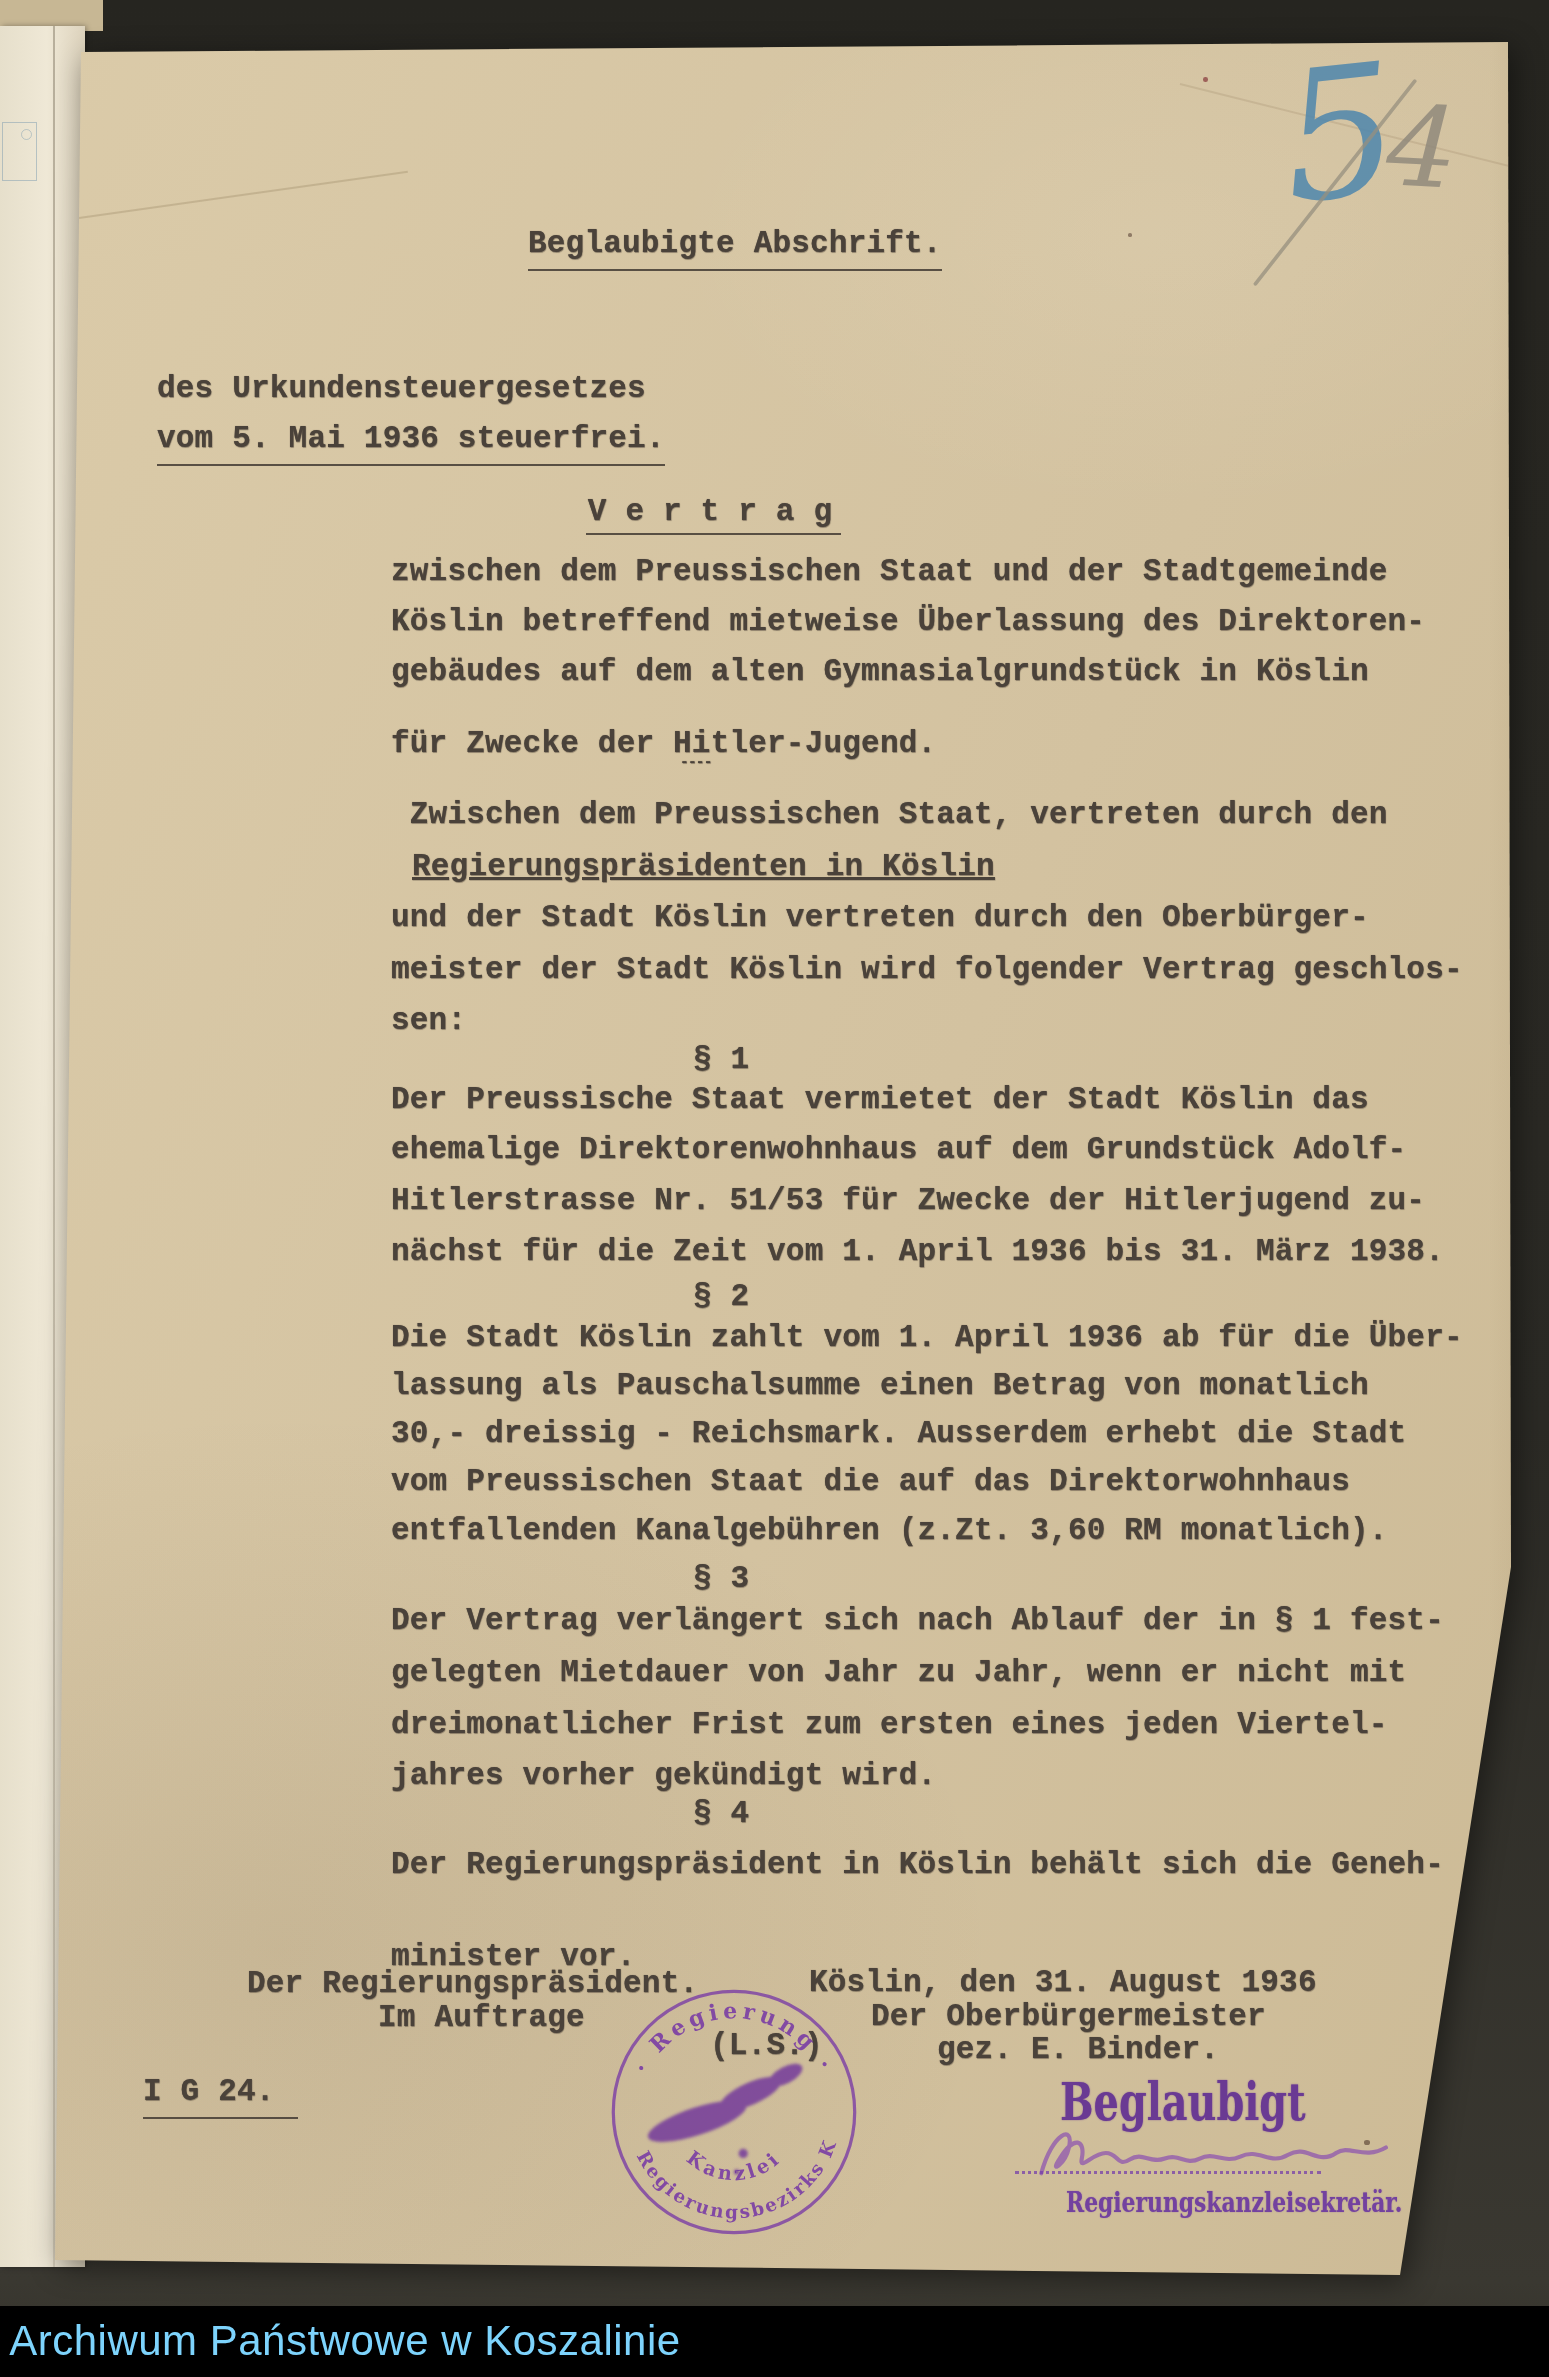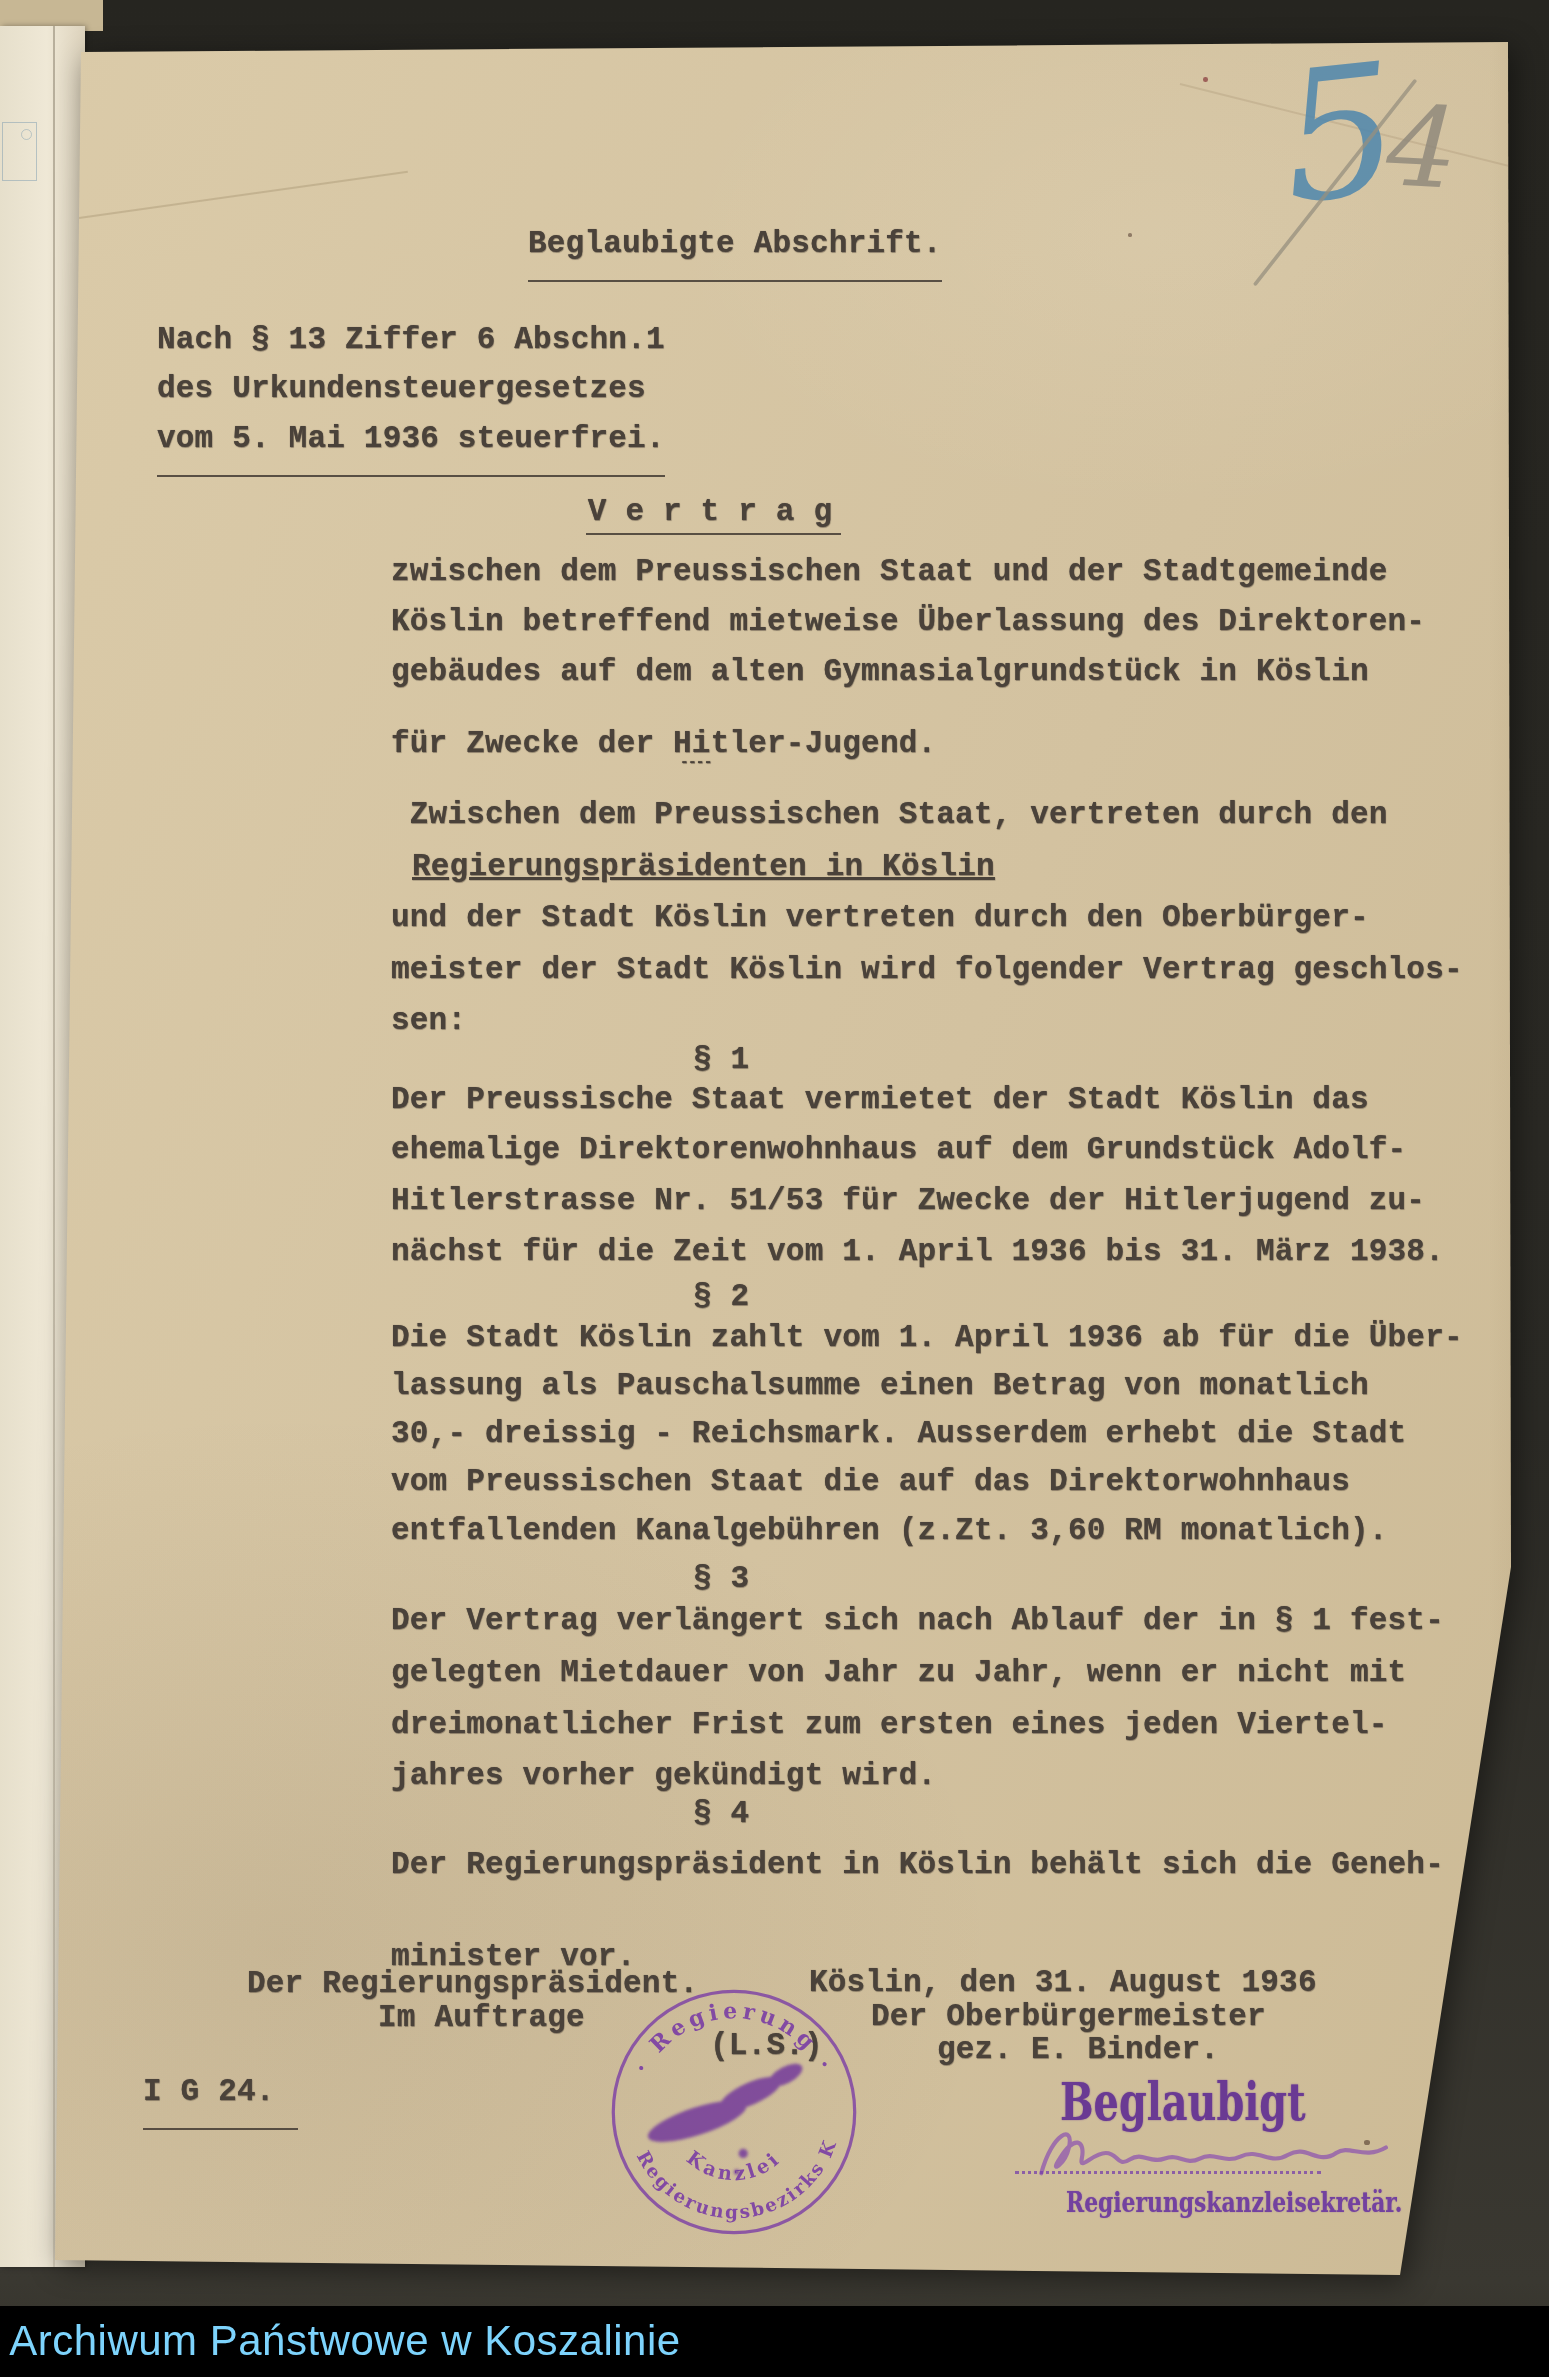--- a/index.html
+++ b/index.html
@@ -26,21 +26,21 @@
           radial-gradient(829px 461px at 75% 10%, rgba(255,248,228,.10), transparent 60%),
           radial-gradient(1106px 829px at 18% 82%, rgba(80,60,35,.10), transparent 65%),
           linear-gradient(90deg, rgba(120,95,60,.10), transparent 4%, transparent 96%, rgba(120,95,60,.14)),
           linear-gradient(113deg,#dbcba9 0%,#d3c2a0 55%,#ccba95 100%);}
   .crease{position:absolute;height:1.8px;background:rgba(110,88,55,.2);transform-origin:left center;}
   .speck{position:absolute;border-radius:50%;}
   
   .tl{position:absolute;font-family:"Liberation Mono",monospace;font-size:31px;line-height:1.1;
       font-weight:700;color:#4a423a;white-space:pre;letter-spacing:0.2px;
       text-shadow:0 0 0.9px rgba(74,66,58,.7), 0.5px 0.6px 0.7px rgba(60,50,42,.4);}
-  .ul{border-bottom:2.8px solid rgba(66,58,50,.85);padding-bottom:19px;}
+  .ul{border-bottom:2.8px solid rgba(66,58,50,.85);padding-bottom:8px;}
   .sep{font-size:14.7px;letter-spacing:-0.9px;}
   
   .frak{position:absolute;font-family:"DejaVu Serif",serif;font-weight:700;color:#622f93;
         transform-origin:left top;opacity:.92;}
   .beglaubigt{font-size:53px;transform:scaleX(.75);text-shadow:0 0 1.8px rgba(98,47,147,.8);}
   .signer-title{font-size:28px;transform:scaleX(.78);color:#6a35a0;opacity:.9;
                 text-shadow:0 0 1.4px rgba(106,53,160,.7);}
   .dotline{position:absolute;border-bottom:3.7px dotted rgba(118,63,170,.75);}
   
   .hand5{position:absolute;font-family:"DejaVu Serif",serif;font-style:italic;font-size:180px;
@@ -77,21 +77,20 @@
     <div class="speck" style="left:594px;top:1325px;width:2.8px;height:2.8px;background:rgba(70,45,35,.4);"></div>
 
     <div class="hand5" style="left:1283px;top:44px;">5</div>
     <div class="hand4" style="left:1387px;top:92px;">4</div>
     <svg class="abs" style="left:1246px;top:72px;" width="180" height="221" viewBox="0 0 195 240">
       <line x1="183" y1="10" x2="10" y2="230" stroke="#97907f" stroke-width="4" stroke-linecap="round" opacity=".75"></line>
     </svg>
 
     <div class="tl ul" style="left:528px;top:227px;">Beglaubigte Abschrift.</div>
 
-    <div class="tl" style="left:157px;top:323px;">Nach § 13 Ziffer 6 Abschn.1</div>
     <div class="tl" style="left:157px;top:372px;">des Urkundensteuergesetzes</div>
     <div class="tl ul" style="left:157px;top:422px;">vom 5. Mai 1936 steuerfrei.</div>
 
     <div class="tl ul" style="left:586px;top:495px;padding:0 9.2px 3.7px 1.8px;">V e r t r a g</div>
 
     <div class="tl" style="left:391px;top:555px;">zwischen dem Preussischen Staat und der Stadtgemeinde</div>
     <div class="tl" style="left:391px;top:605px;">Köslin betreffend mietweise Überlassung des Direktoren-</div>
     <div class="tl" style="left:391px;top:655px;">gebäudes auf dem alten Gymnasialgrundstück in Köslin</div>
     <div class="tl" style="left:391px;top:727px;">für Zwecke der Hitler-Jugend.</div>
     <div class="tl sep" style="left:680px;top:754px;">----</div>

